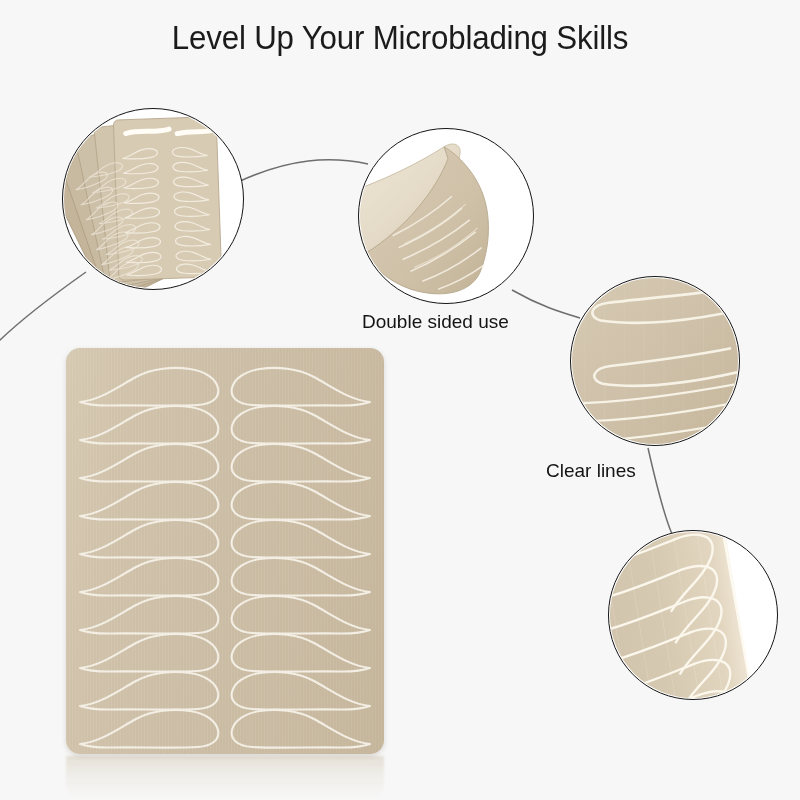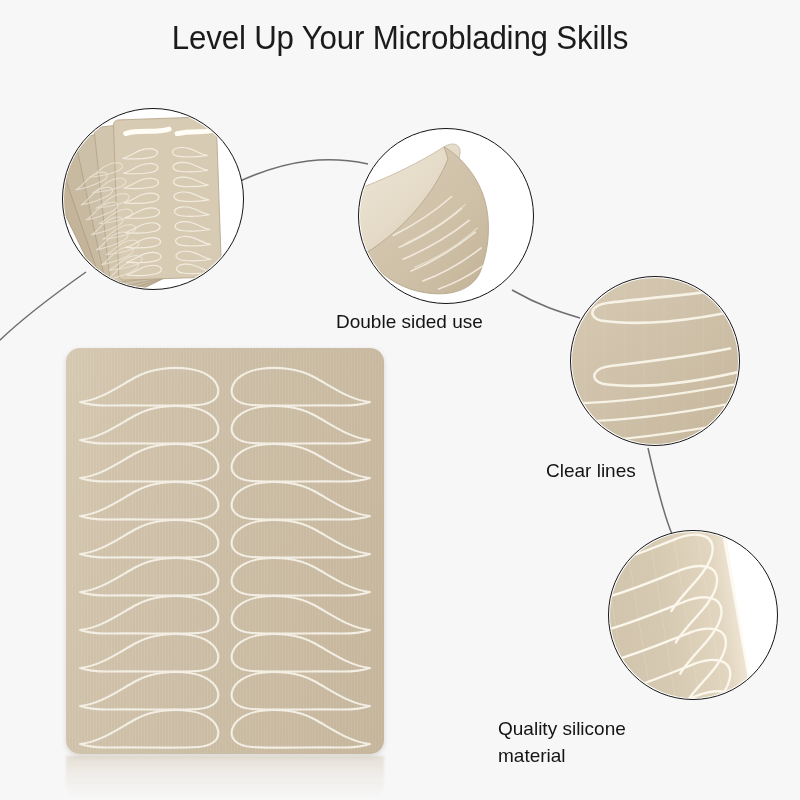--- a/index.html
+++ b/index.html
@@ -43,21 +43,21 @@
 
   
   .callout-label {
     position: absolute;
     font-family: "Liberation Sans", sans-serif;
     font-size: 19px;
     color: #141414;
     white-space: pre-line;
     line-height: 27px;
   }
-  #label-double { left: 336px; top: 308px; }
+  #label-double { left: 362px; top: 308px; }
   #label-clear  { left: 546px; top: 457px; }
   #label-quality{ left: 498px; top: 715px; }
 
   
   #main-pad-wrap {
     position: absolute;
     left: 66px;
     top: 348px;
     width: 318px;
     height: 406px;
@@ -392,16 +392,14 @@
           </g>
         </g>
       </g>
     </svg>
   </div>
 
   <div class="callout-label" id="label-double">Double sided use</div>
 
   <div class="callout-label" id="label-clear">Clear lines</div>
 
-  <div class="callout-label" id="label-quality">Quality silicone
-material</div>
 
 </div>
 
 </body></html>

